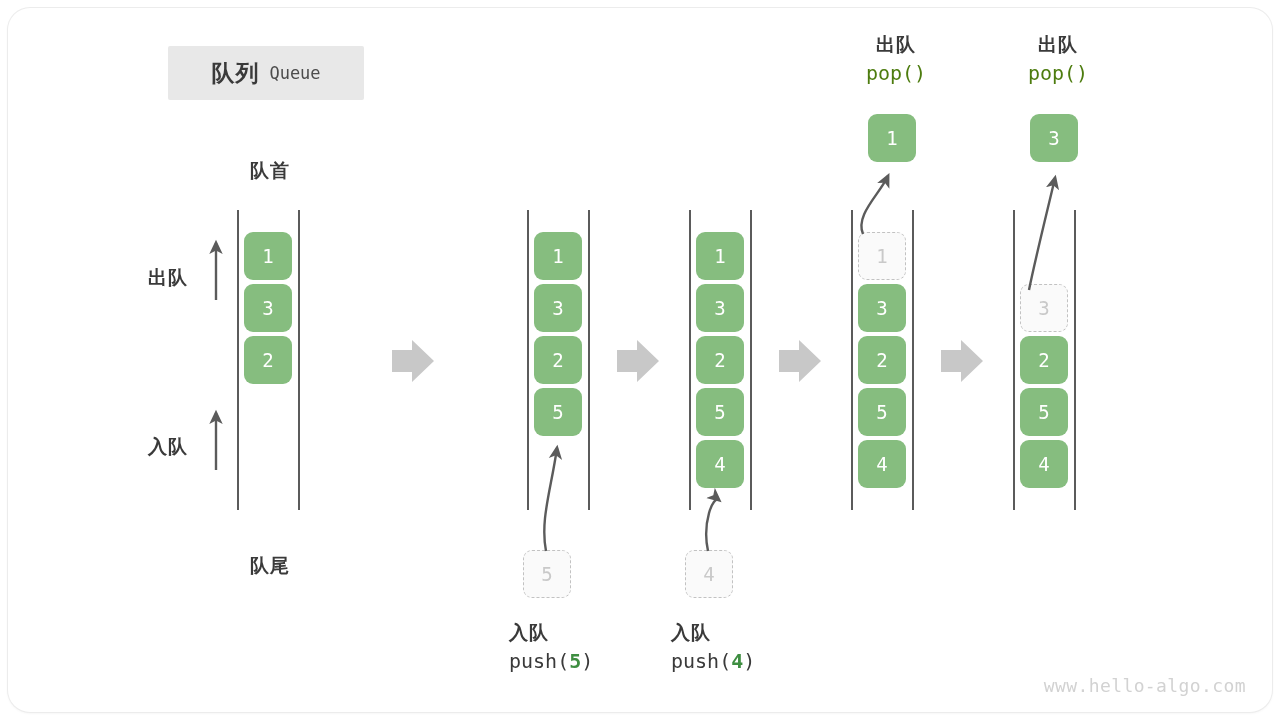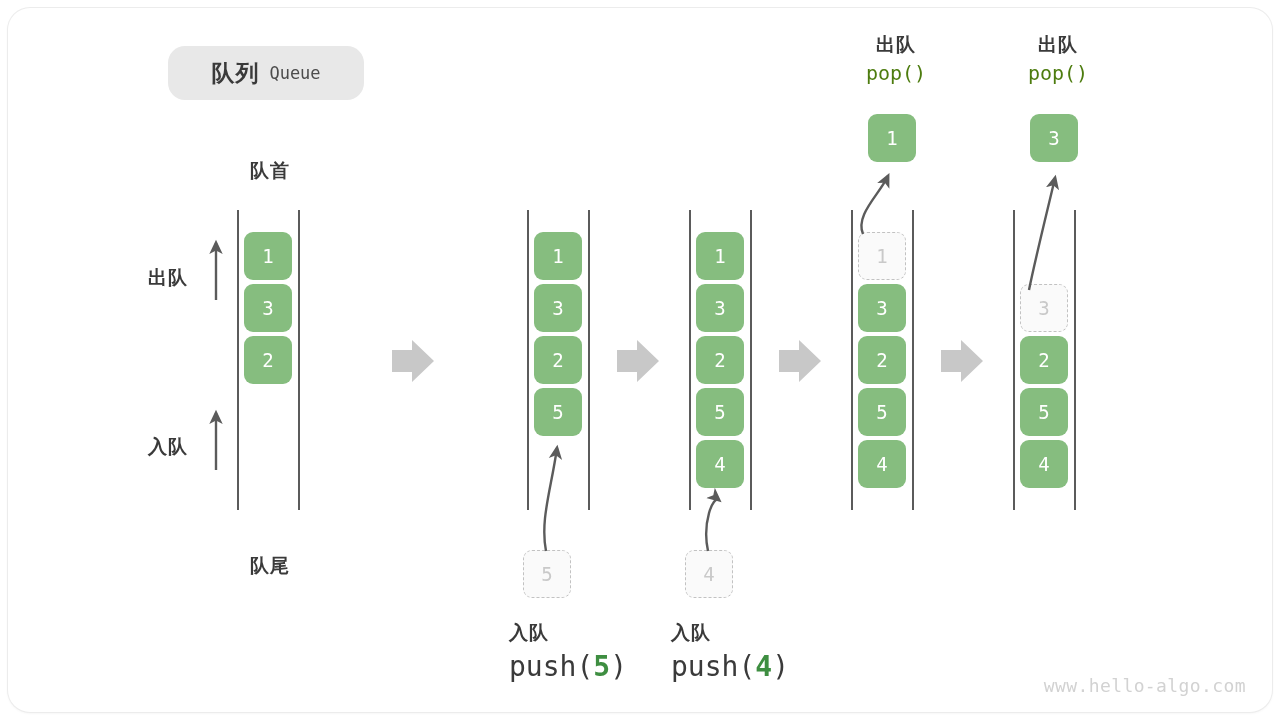--- a/index.html
+++ b/index.html
@@ -30,21 +30,21 @@
   }
 
   
   .title-badge {
     position: absolute;
     left: 168px;
     top: 46px;
     width: 196px;
     height: 54px;
     background: #e8e8e8;
-    border-radius: 17px;
+    border-radius: 2px;
     display: flex;
     align-items: center;
     justify-content: center;
     gap: 10px;
   }
   .title-cn {
     font-size: 23px;
     font-weight: bold;
     color: #3a3a3a;
     letter-spacing: 1px;
@@ -106,21 +106,21 @@
   .op-label .op-cn {
     display: block;
     font-size: 19px;
     font-weight: bold;
     color: #3a3a3a;
     letter-spacing: 1px;
   }
   .op-label .op-code {
     display: block;
     font-family: "DejaVu Sans Mono", "Liberation Mono", monospace;
-    font-size: 28px;
+    font-size: 20px;
     color: #3a3a3a;
   }
   .op-label .op-code .num {
     color: #3e8e41;
     font-weight: bold;
   }
   .op-head {
     position: absolute;
     white-space: nowrap;
     text-align: center;

